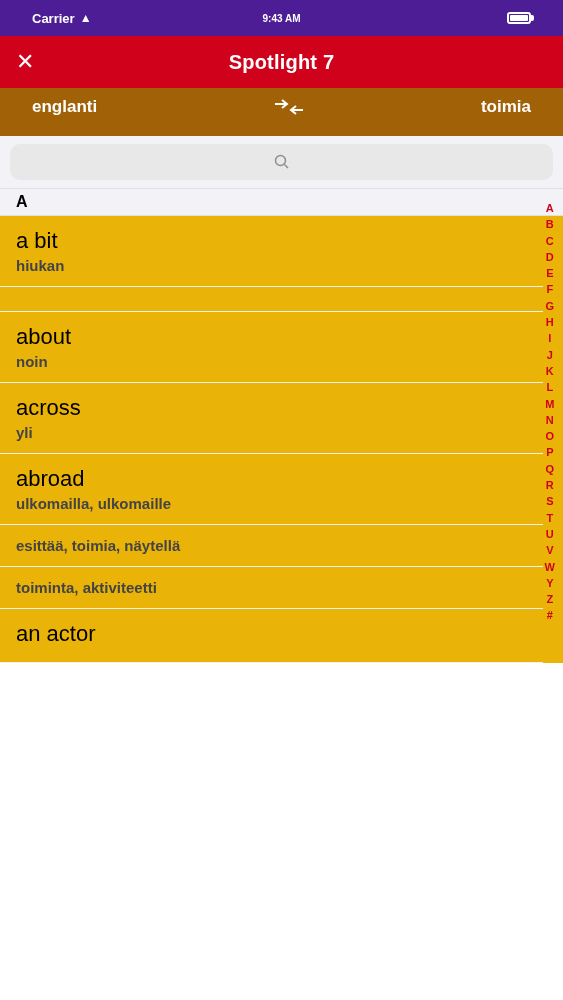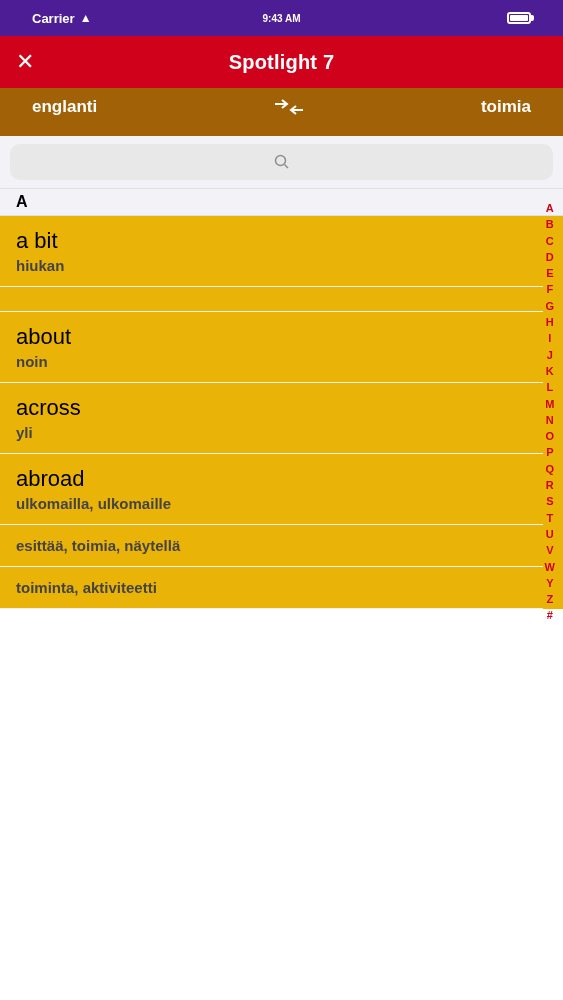--- a/index.html
+++ b/index.html
@@ -225,20 +225,23 @@
     </div>
     <div class="dict-entry">
       <div class="dict-word">abroad</div>
       <div class="dict-translation">ulkomailla, ulkomaille</div>
     </div>
     <div class="dict-entry">
       <div class="dict-translation">esittää, toimia, näytellä</div>
     </div>
     <div class="dict-entry">
       <div class="dict-translation">toiminta, aktiviteetti</div>
+    </div>
+    <div class="dict-entry">
+      <div class="dict-word">an actor</div>
     </div>
   </div>
 
 <div class="alpha-index" id="alpha-index">
 <span class="alpha-letter">A</span>
     <span class="alpha-letter">B</span>
     <span class="alpha-letter">C</span>
     <span class="alpha-letter">D</span>
     <span class="alpha-letter">E</span>
     <span class="alpha-letter">F</span>

